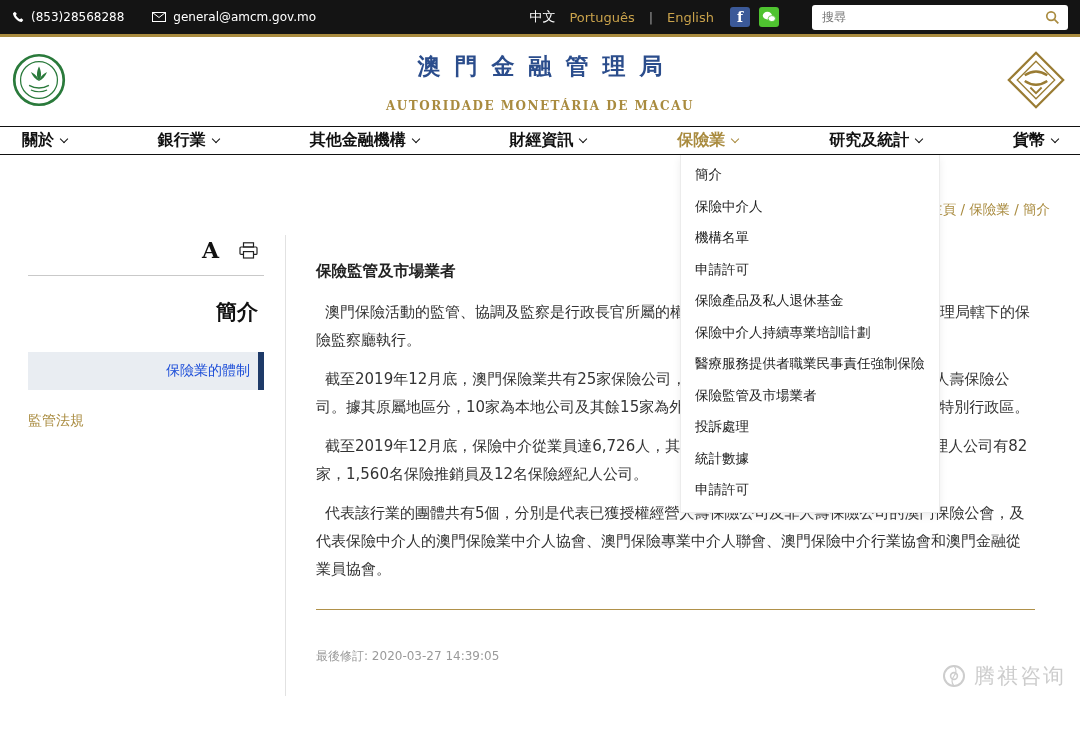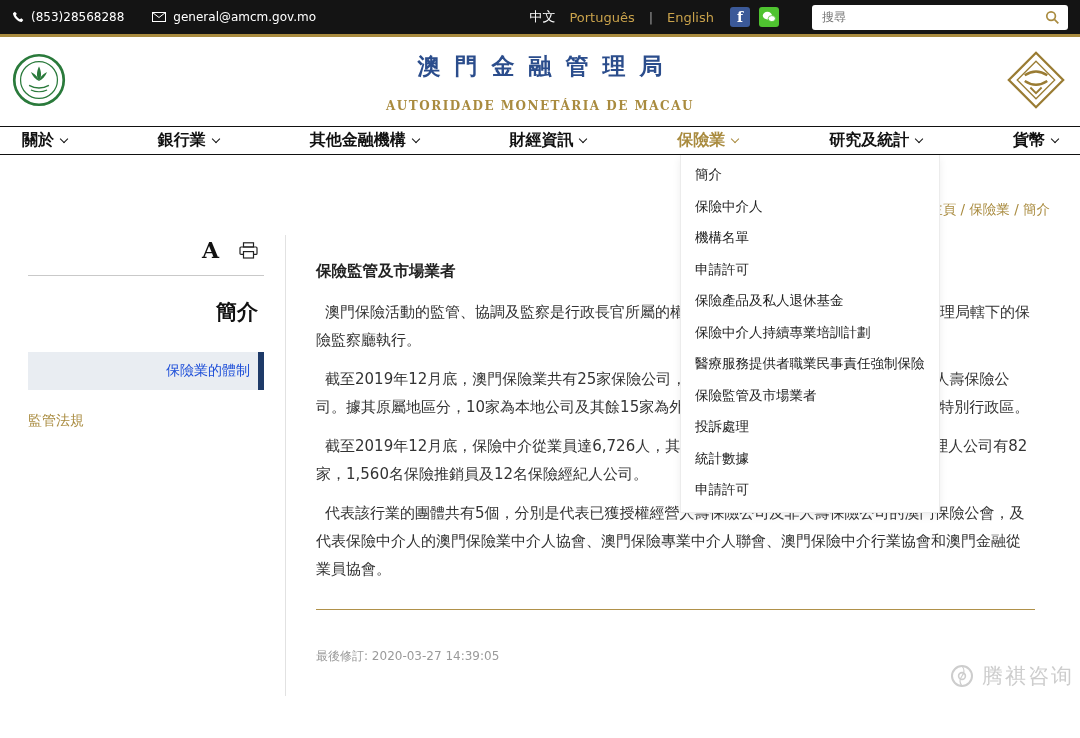--- a/index.html
+++ b/index.html
@@ -58,21 +58,21 @@
   .content-title { font-size:15.5px; font-weight:bold; margin:0 0 16px; color:#222; }
   .content p { font-size:15px; line-height:28px; margin:0 0 11px; color:#333; text-indent:9px; }
   .gold-hr { border:none; border-top:1px solid #b0914a; margin:26px 0 0; }
   .modified { margin-top:38px; font-size:12px; color:#9a9a9a; }
 
   
   .dropdown { position:absolute; left:680px; top:155px; width:260px; background:#fff; border:1px solid #ececec; border-top:none; box-shadow:0 3px 8px rgba(0,0,0,0.07); z-index:30; padding:4px 0 6px; }
   .dd-item { padding:7px 14px; font-size:13.5px; line-height:17.5px; color:#222; cursor:pointer; white-space:nowrap; }
 
   
-  .watermark { position:absolute; right:6px; bottom:6px; display:flex; align-items:center; gap:7px; color:#cdcdcd; font-size:21px; letter-spacing:2px; z-index:40; text-shadow:0 0 1px #fff; }
+  .watermark { position:absolute; right:14px; bottom:6px; display:flex; align-items:center; gap:7px; color:#cdcdcd; font-size:21px; letter-spacing:2px; z-index:40; text-shadow:0 0 1px #fff; }
 </style>
 </head>
 <body>
 
 <div class="page">
 
   <div class="topbar">
     <div class="contact">
       <svg width="12" height="12" viewBox="0 0 14 14">
           <path d="M3.4.8 L5.6 3.1 4.5 4.9 C5.2 6.5 7.5 8.8 9.1 9.5 L10.9 8.4 13.2 10.6 11.4 12.9 C6.9 12.6 1.4 7.1 1.1 2.6 Z" fill="#fff"></path>

